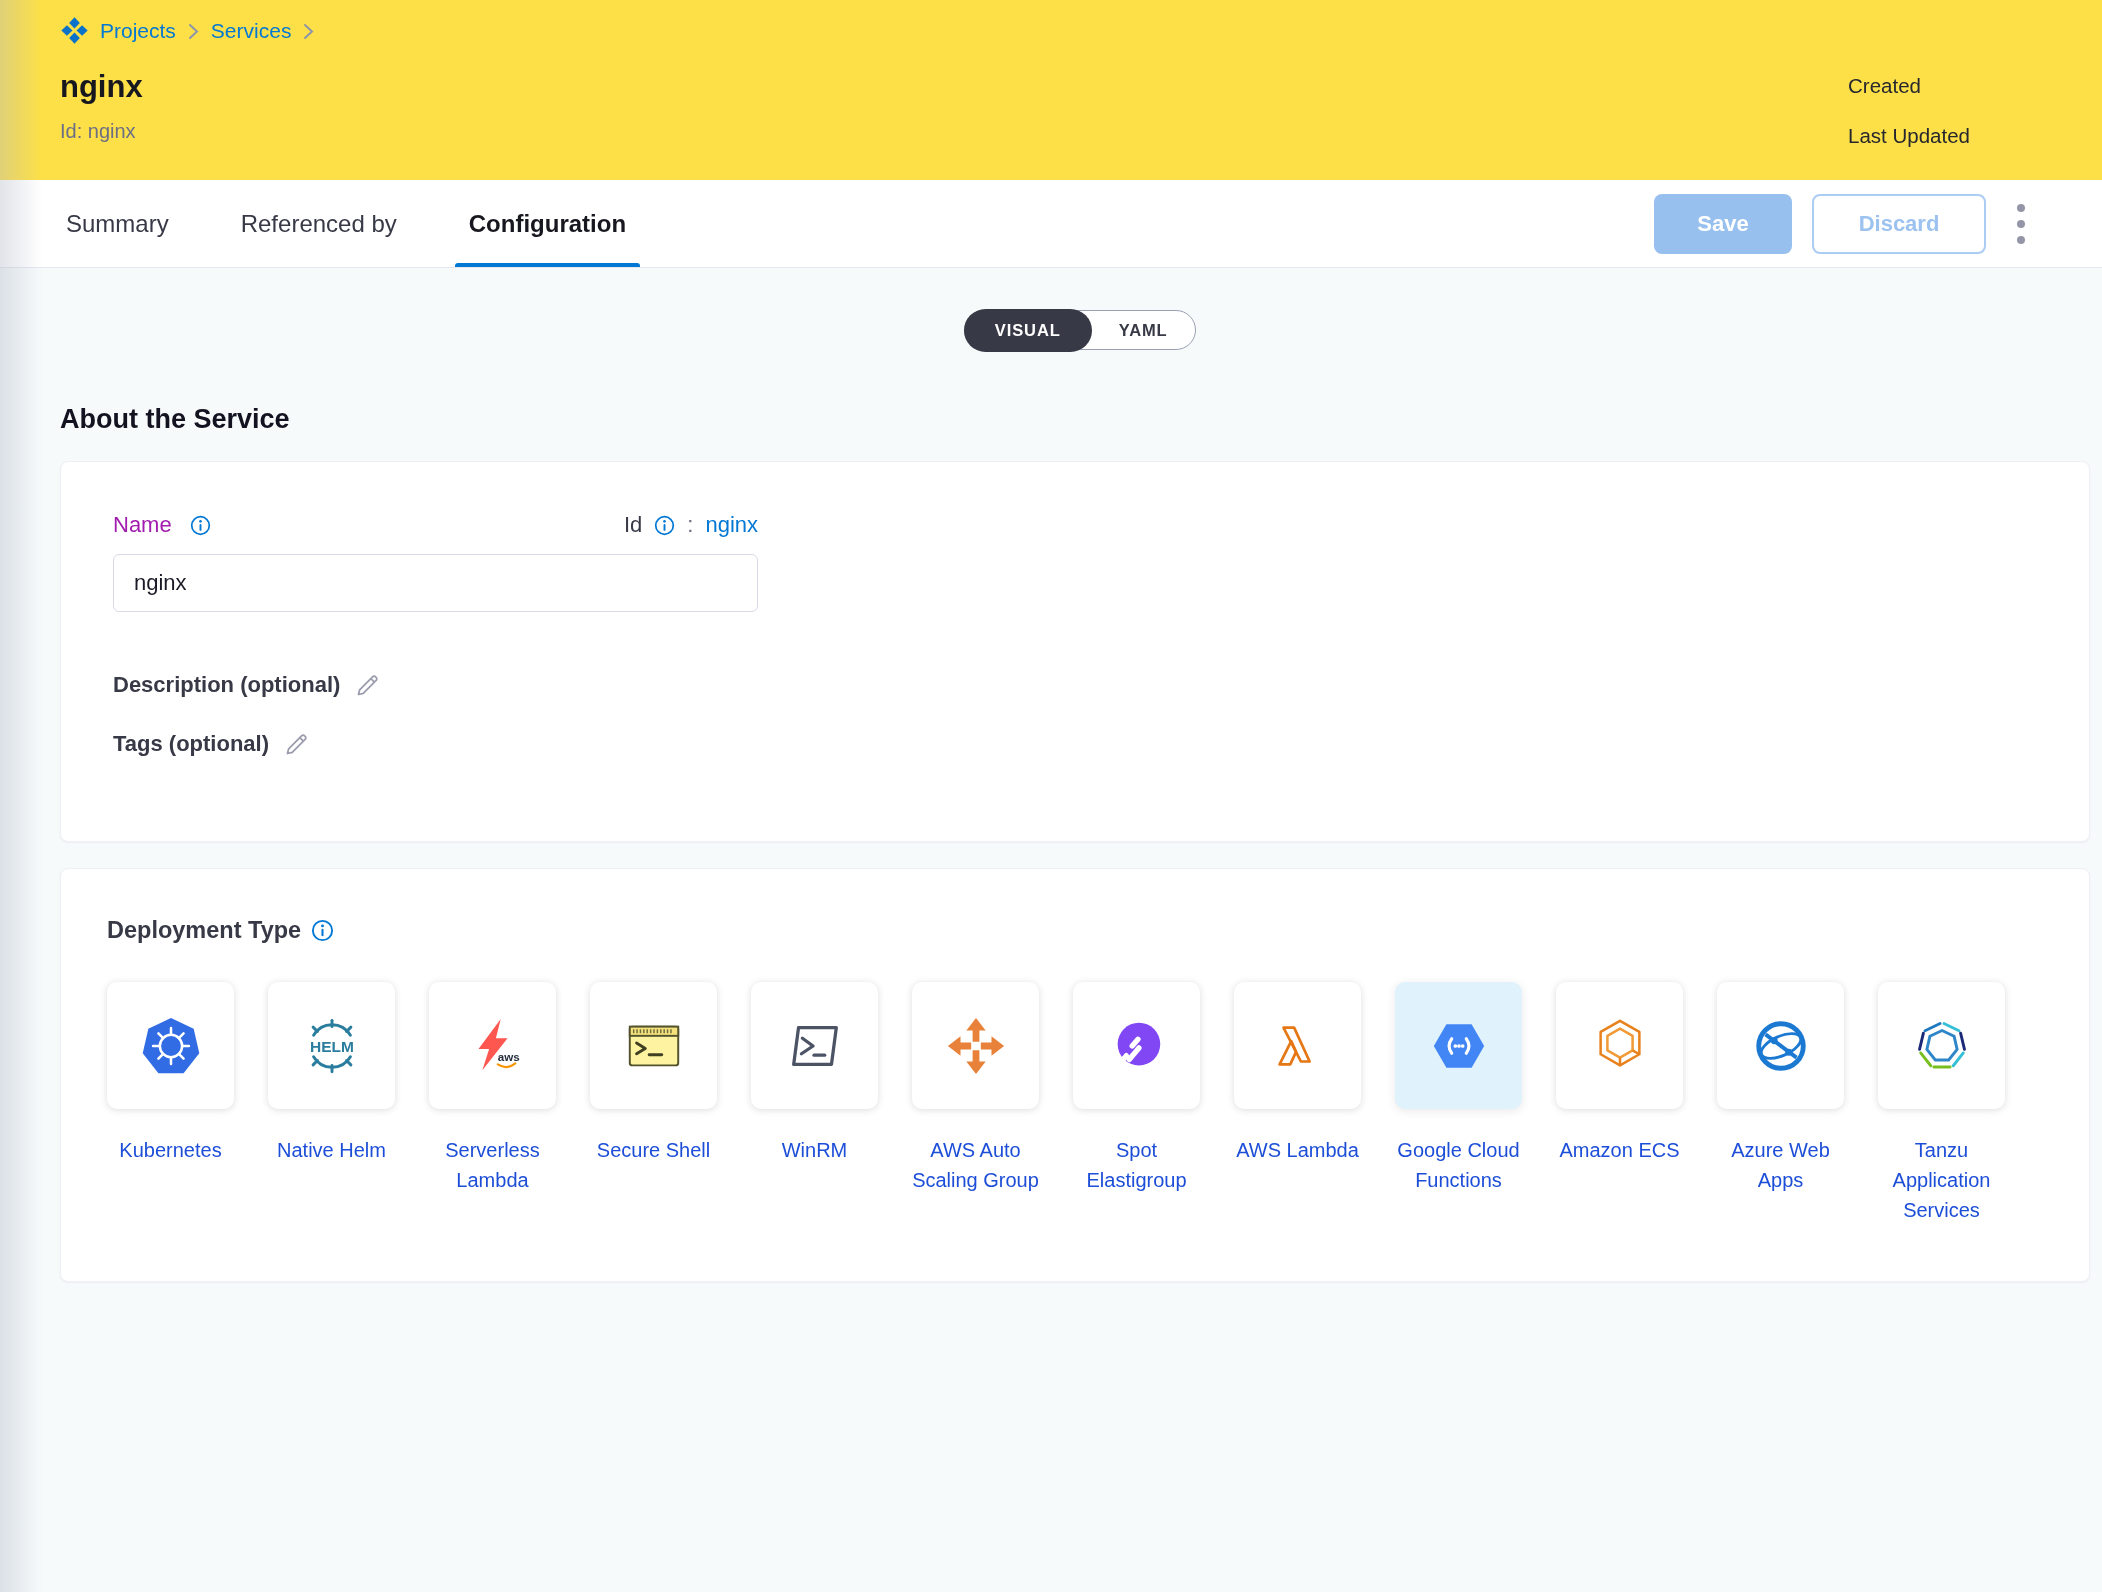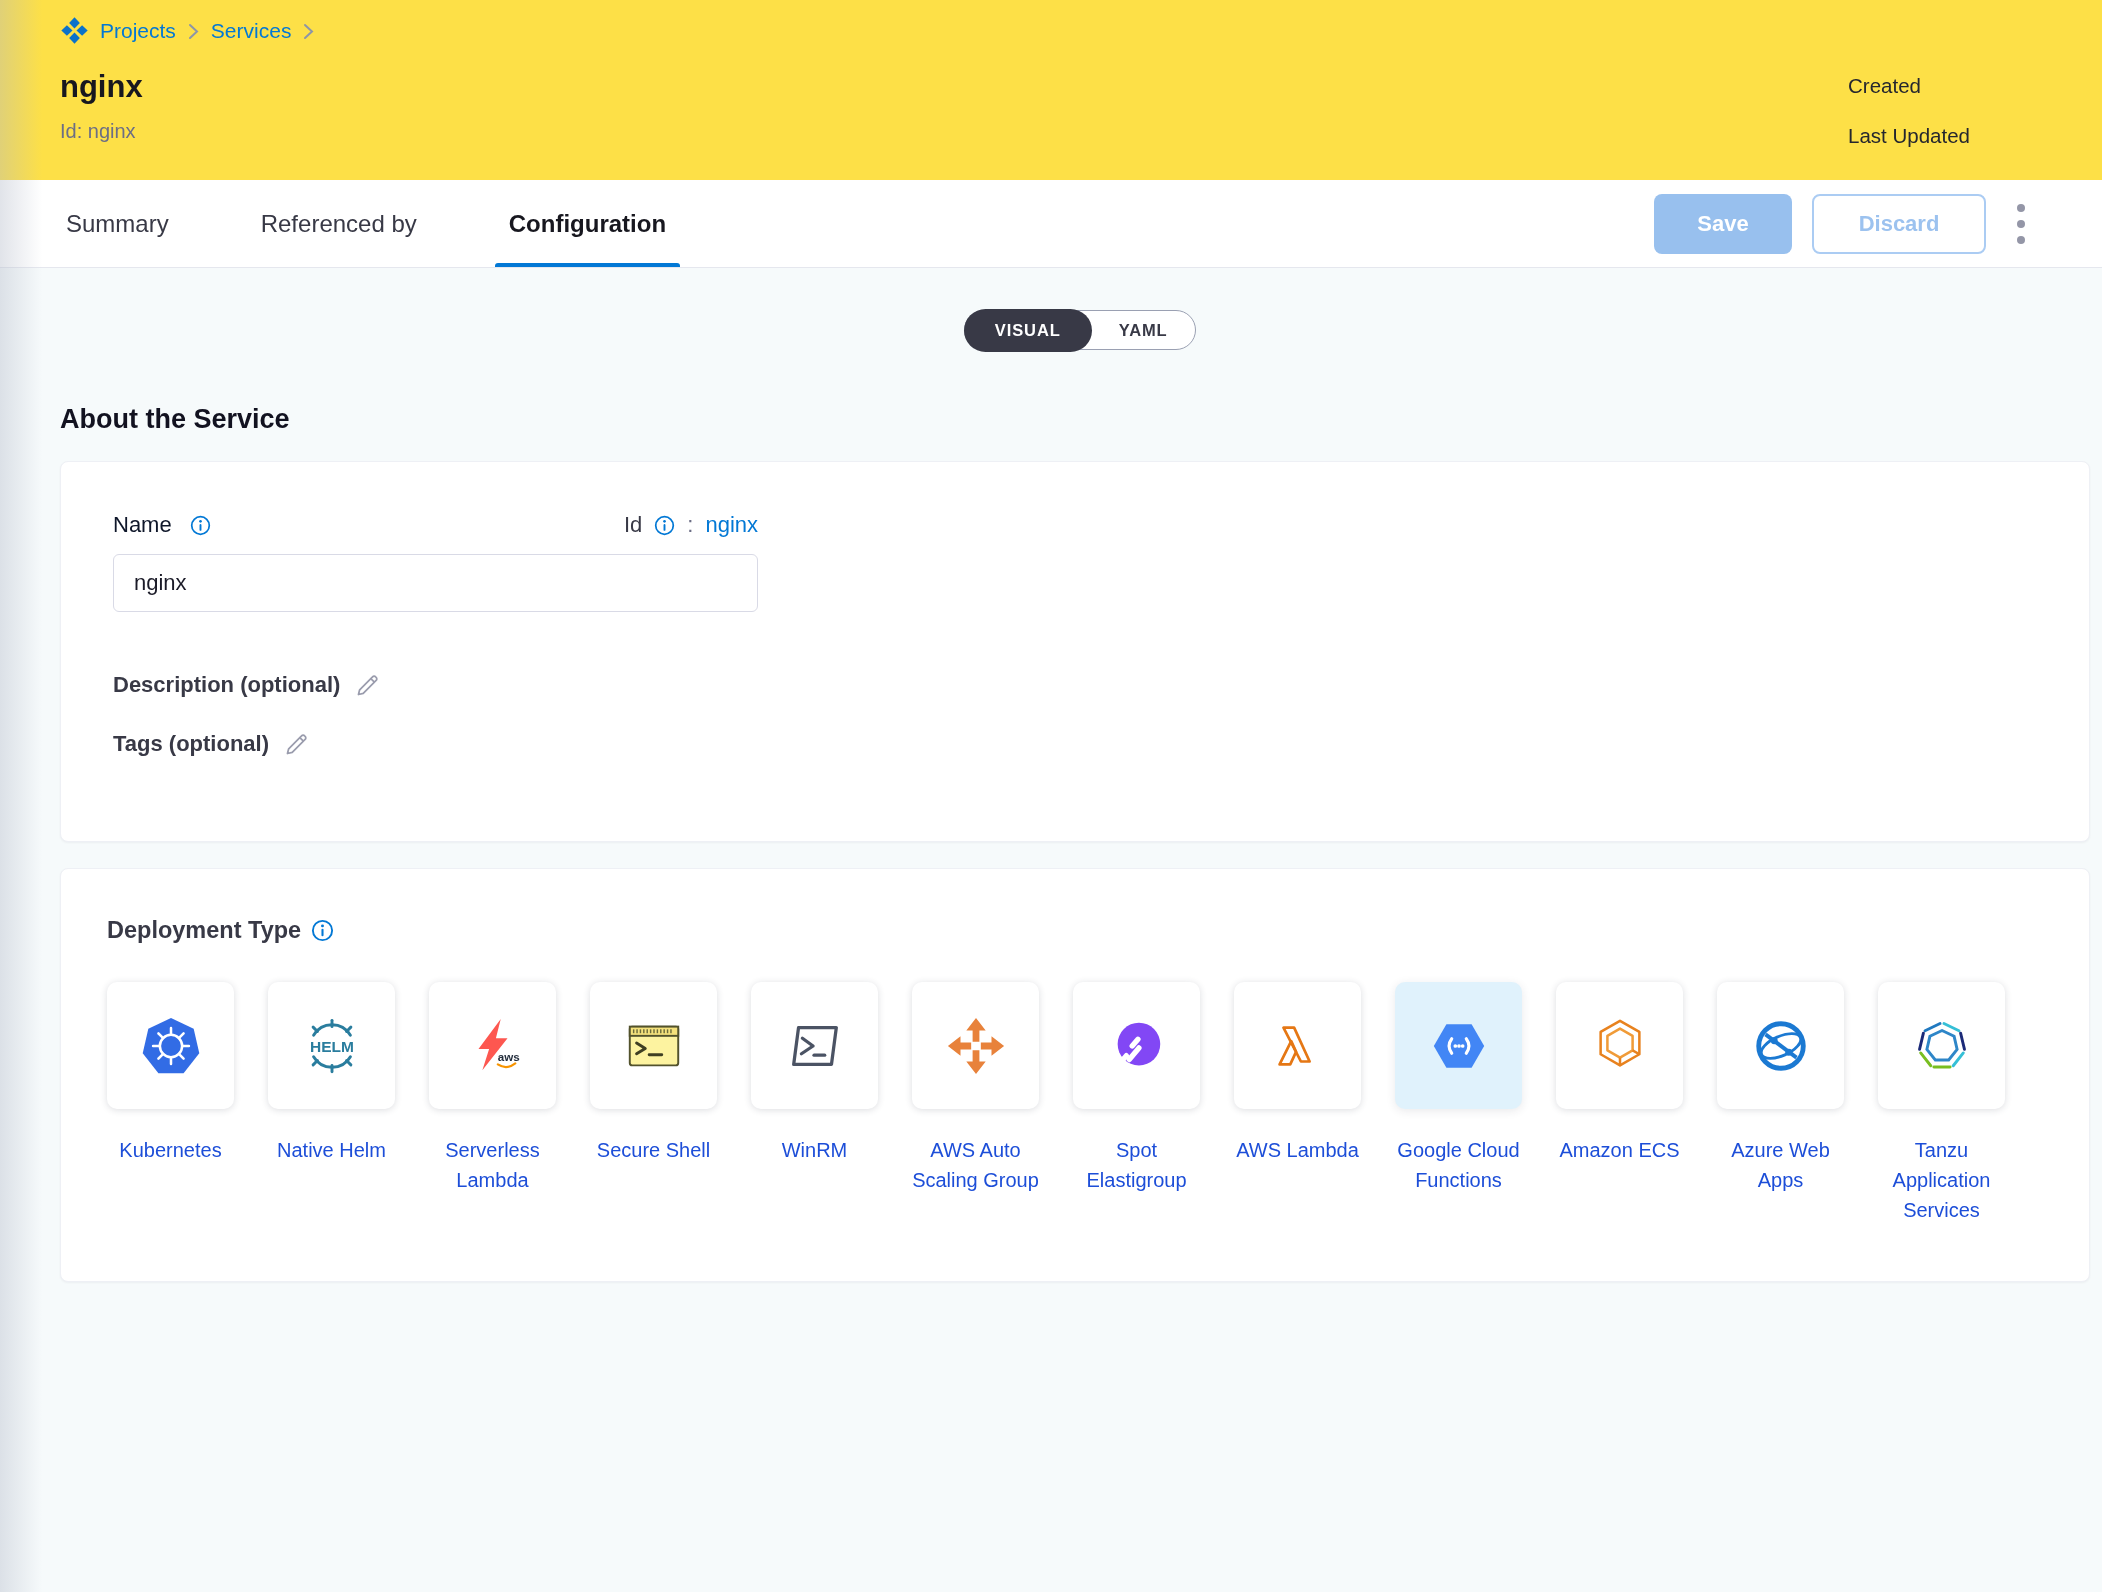--- a/index.html
+++ b/index.html
@@ -15,21 +15,21 @@
   .breadcrumb .crumb { color:#0278d5; font-size:21px; font-weight:500; text-decoration:none; cursor:pointer; }
   .crumb-sep { display:flex; align-items:center; margin-top:2px; }
   .page-title { margin-top:24px; font-size:31px; font-weight:600; color:#17171f; }
   .id-line { margin-top:15px; font-size:20px; color:#6c6e85; }
   .header-meta { position:absolute; left:1848px; top:74px; font-size:20.5px; color:#25262e; }
   .header-meta .meta-row { margin-bottom:26px; }
 
   
   .tabbar { background:#ffffff; height:88px; display:flex; align-items:stretch;
             padding-left:60px; position:relative; border-bottom:1px solid #e5e7ee; }
-  .tabs { display:flex; gap:80px; }
+  .tabs { display:flex; gap:60px; }
   .tab { display:flex; align-items:center; font-size:24px; color:#383946; position:relative;
          cursor:pointer; padding:0 6px; }
   .tab.active { font-weight:700; color:#17171f; }
   .tab.active::after { content:""; position:absolute; left:-8px; right:-8px; bottom:0;
                        height:4px; background:#0278d5; border-radius:3px 3px 0 0; }
   .tab-actions { position:absolute; right:70px; top:0; bottom:0; display:flex; align-items:center; gap:20px; }
   .btn { font-size:22px; font-weight:700; border-radius:8px; height:60px; display:flex;
          align-items:center; justify-content:center; cursor:pointer; border:none; }
   .btn-save { width:138px; background:#98c0ee; color:#ffffff; }
   .btn-discard { width:174px; background:#ffffff; border:2px solid #abccf3; color:#9cc2ef; }
@@ -44,21 +44,21 @@
             cursor:pointer; height:40px; display:flex; align-items:center; }
   .vy-seg.selected { background:#383946; color:#fff; border-radius:999px; margin:-1.6px 0 -1.6px -1.6px;
                      height:43px; padding:0 31px; }
 
   .section-heading { margin:54px 0 0 60px; font-size:27px; font-weight:700; color:#121220; }
   .card { margin:26px 12px 0 60px; background:#fff; border:1px solid #eef0f5; border-radius:8px;
           box-shadow:0 1px 2px rgba(40,41,61,.05); }
   .card-about { padding:50px 0 84px 52px; }
 
   .name-row { width:645px; display:flex; justify-content:space-between; align-items:center; }
-  .field-label { font-size:22px; font-weight:500; color:#0f172a; display:flex; align-items:center; gap:18px; }
+  .field-label { font-size:22px; font-weight:500; color:#a21caf; display:flex; align-items:center; gap:18px; }
   .id-chip { font-size:22px; color:#383946; display:flex; align-items:center; gap:12px; }
   .id-colon { color:#6c6e85; }
   .id-link { color:#0278d5; cursor:pointer; }
   .name-input { margin-top:16px; width:645px; height:58px; border:1px solid #d9dae6; border-radius:6px;
                 font-size:22px; padding:0 20px; color:#1b1b28; outline:none;
                 font-family:"Liberation Sans", sans-serif; display:block; }
   .opt-row { margin-top:60px; display:flex; align-items:center; gap:15px;
              font-size:22px; font-weight:600; color:#383946; }
   .opt-row + .opt-row { margin-top:33px; }
   .edit-btn { display:flex; align-items:center; cursor:pointer; }

